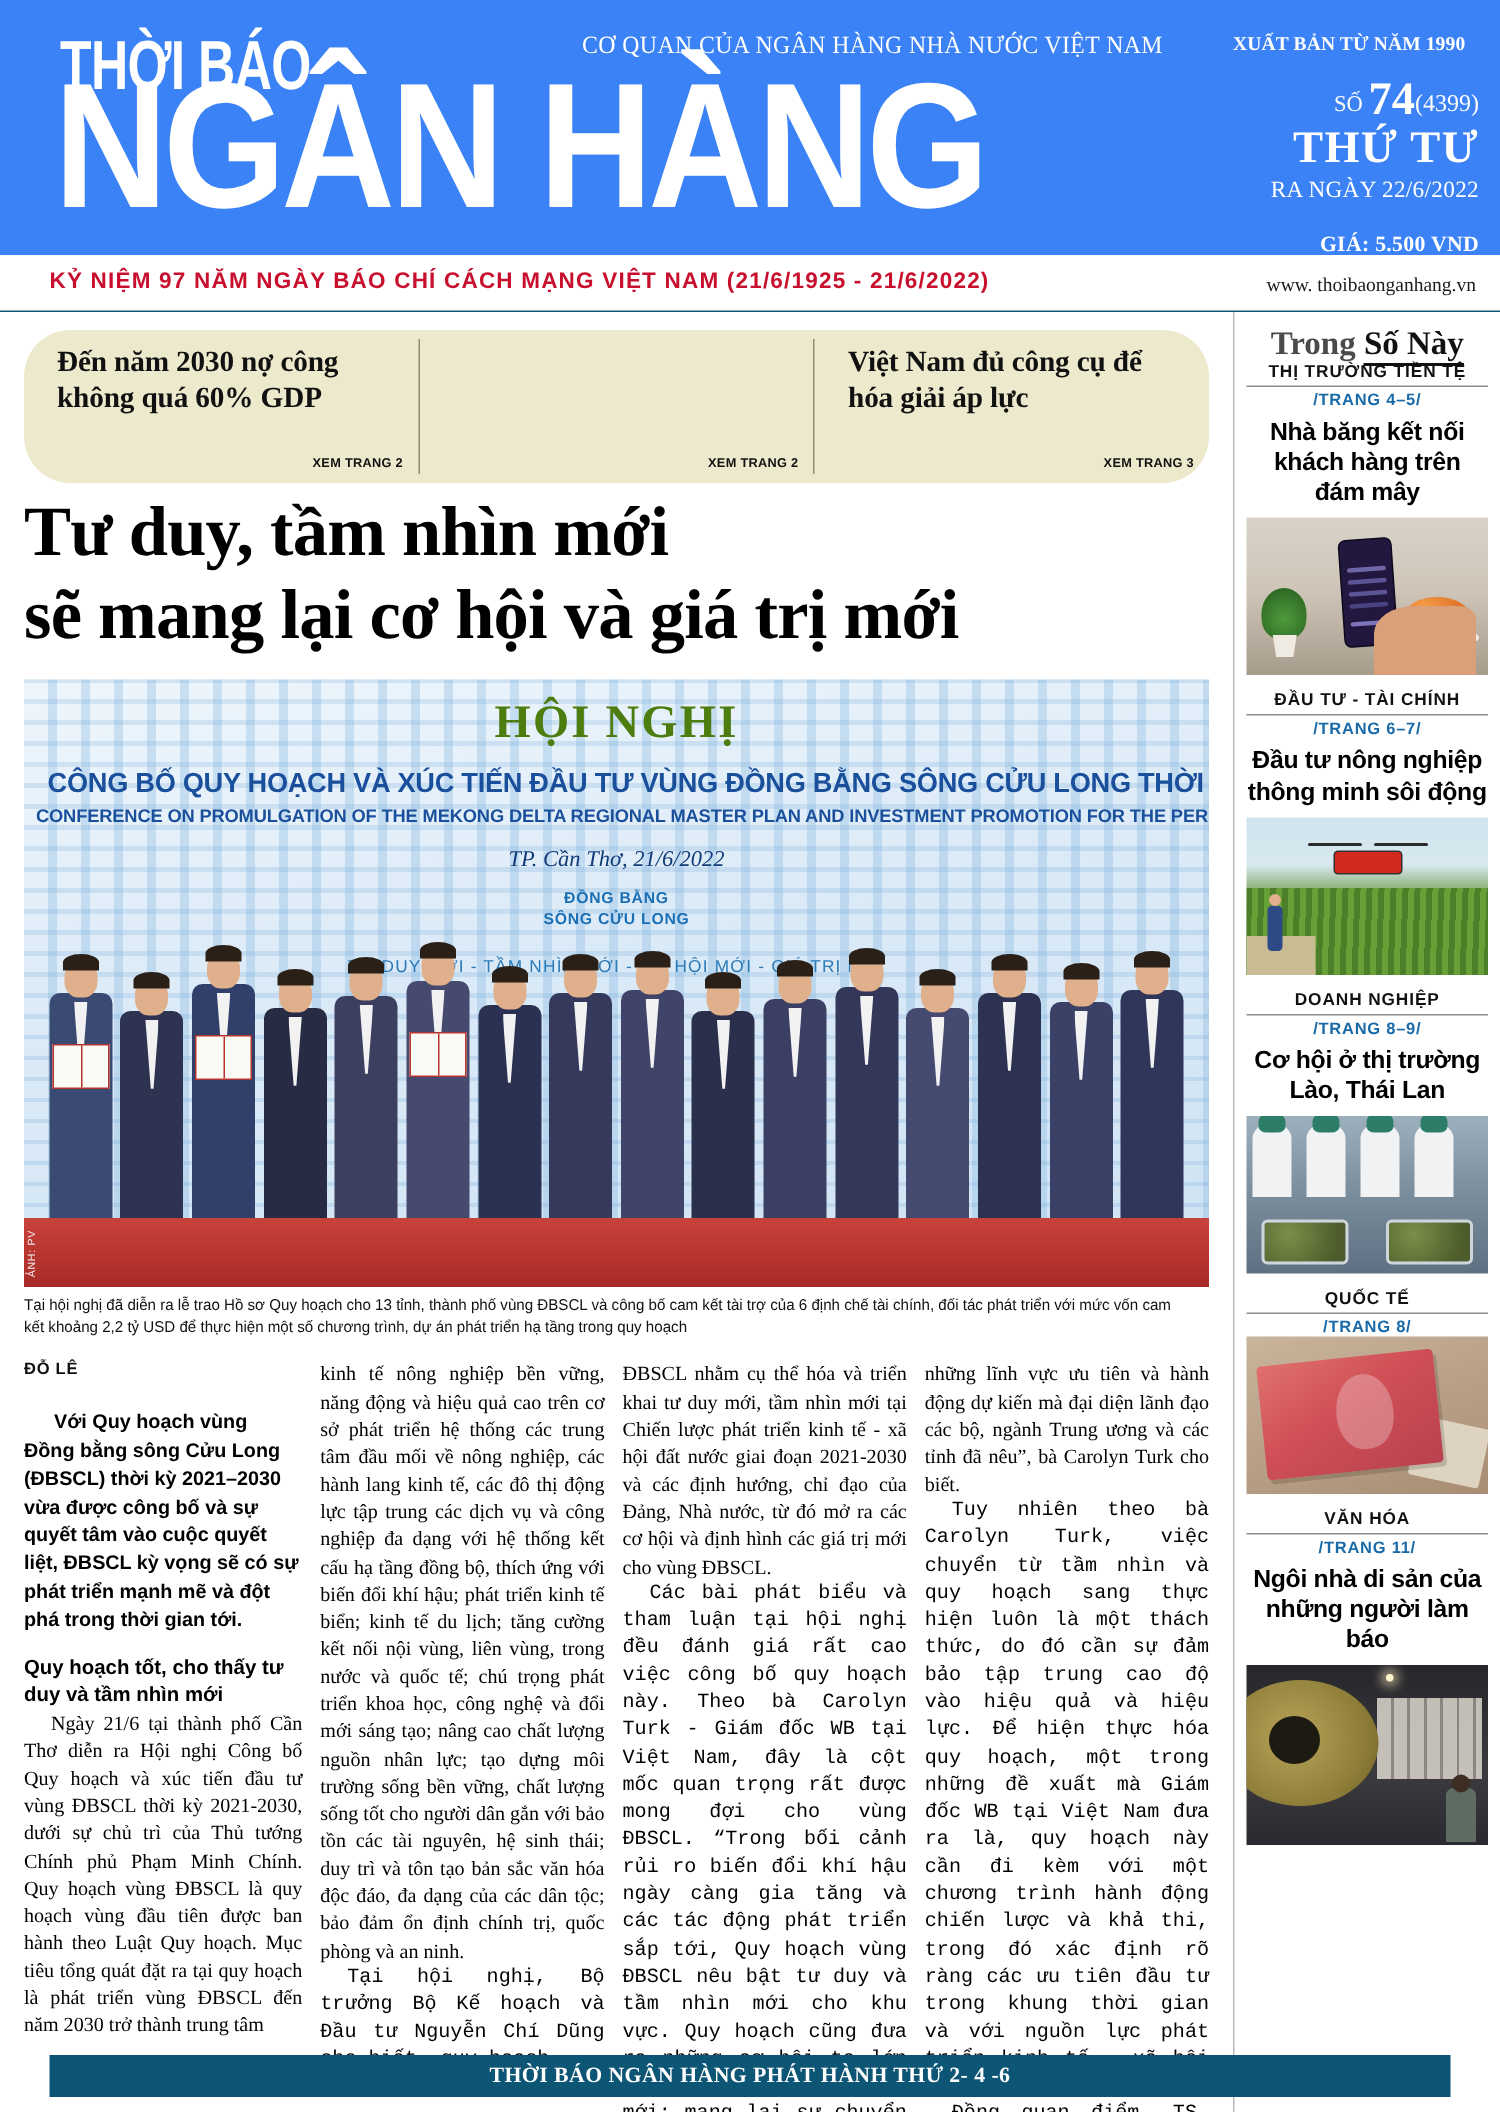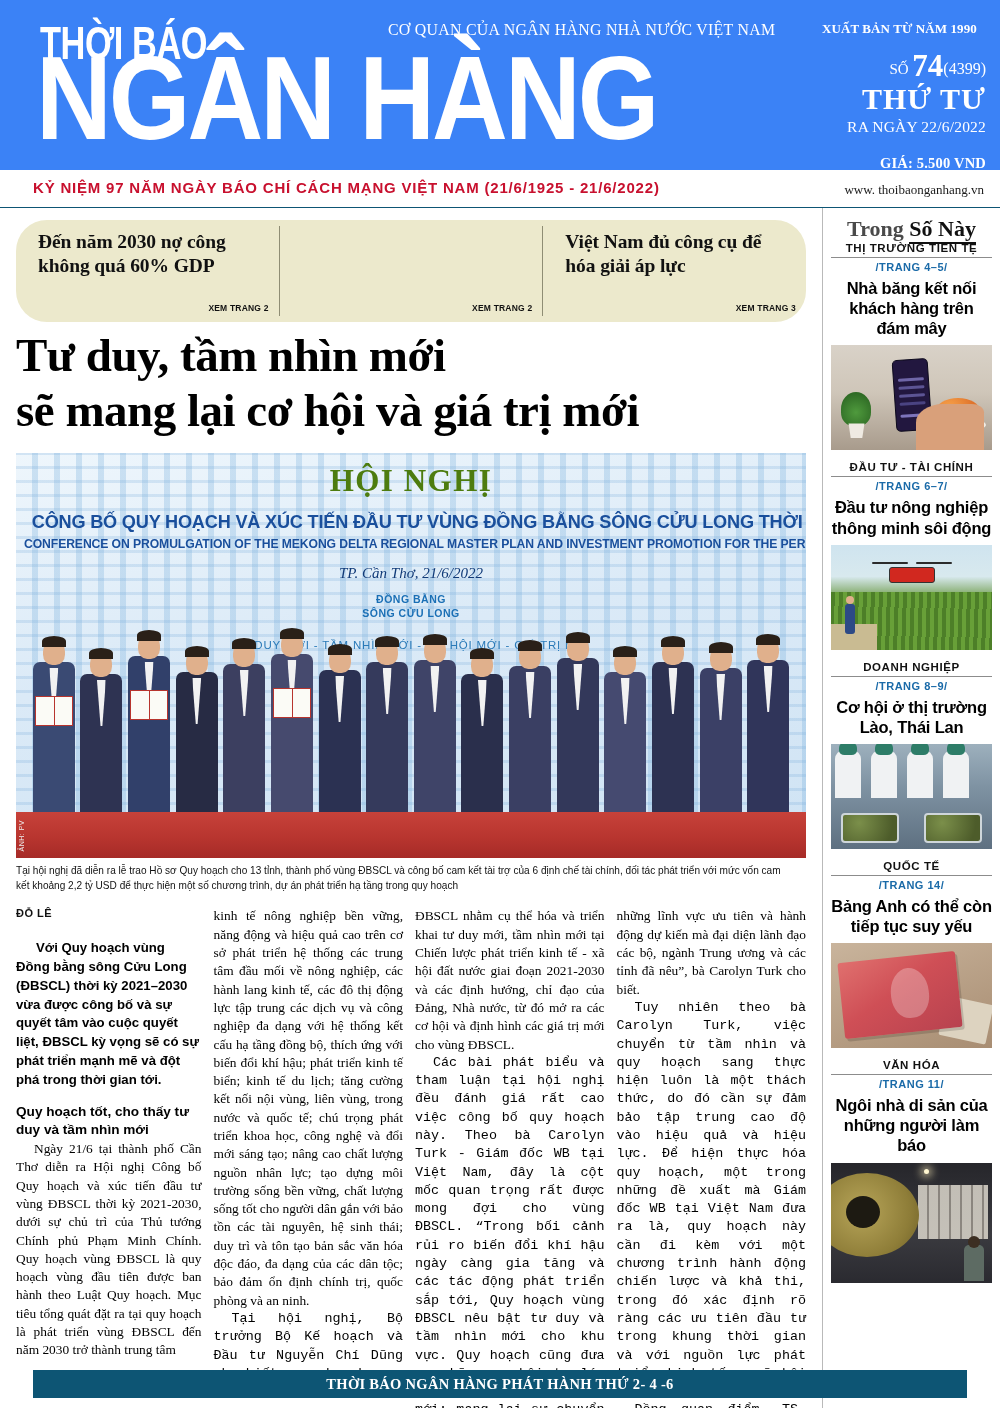--- a/index.html
+++ b/index.html
@@ -808,22 +808,21 @@
         <div class="worker" style="left:40px"></div>
         <div class="worker" style="left:76px"></div>
         <div class="worker" style="left:112px"></div>
         <div class="tray" style="left:10px;width:58px"></div>
         <div class="tray" style="right:10px;width:58px"></div>
       </div>
     </div>
 
     <div class="side-sec">
       <div class="side-cat">QUỐC TẾ</div>
-      <div class="side-page">/TRANG 14/</div>
-      <div class="side-title">Bảng Anh có thể còn tiếp tục suy yếu</div>
+      <div class="side-page">/TRANG 8/</div>
       <div class="side-photo sp4">
         <div class="note2"></div>
           <div class="note"></div>
       </div>
     </div>
 
     <div class="side-sec">
       <div class="side-cat">VĂN HÓA</div>
       <div class="side-page">/TRANG 11/</div>
       <div class="side-title">Ngôi nhà di sản của những người làm báo</div>

